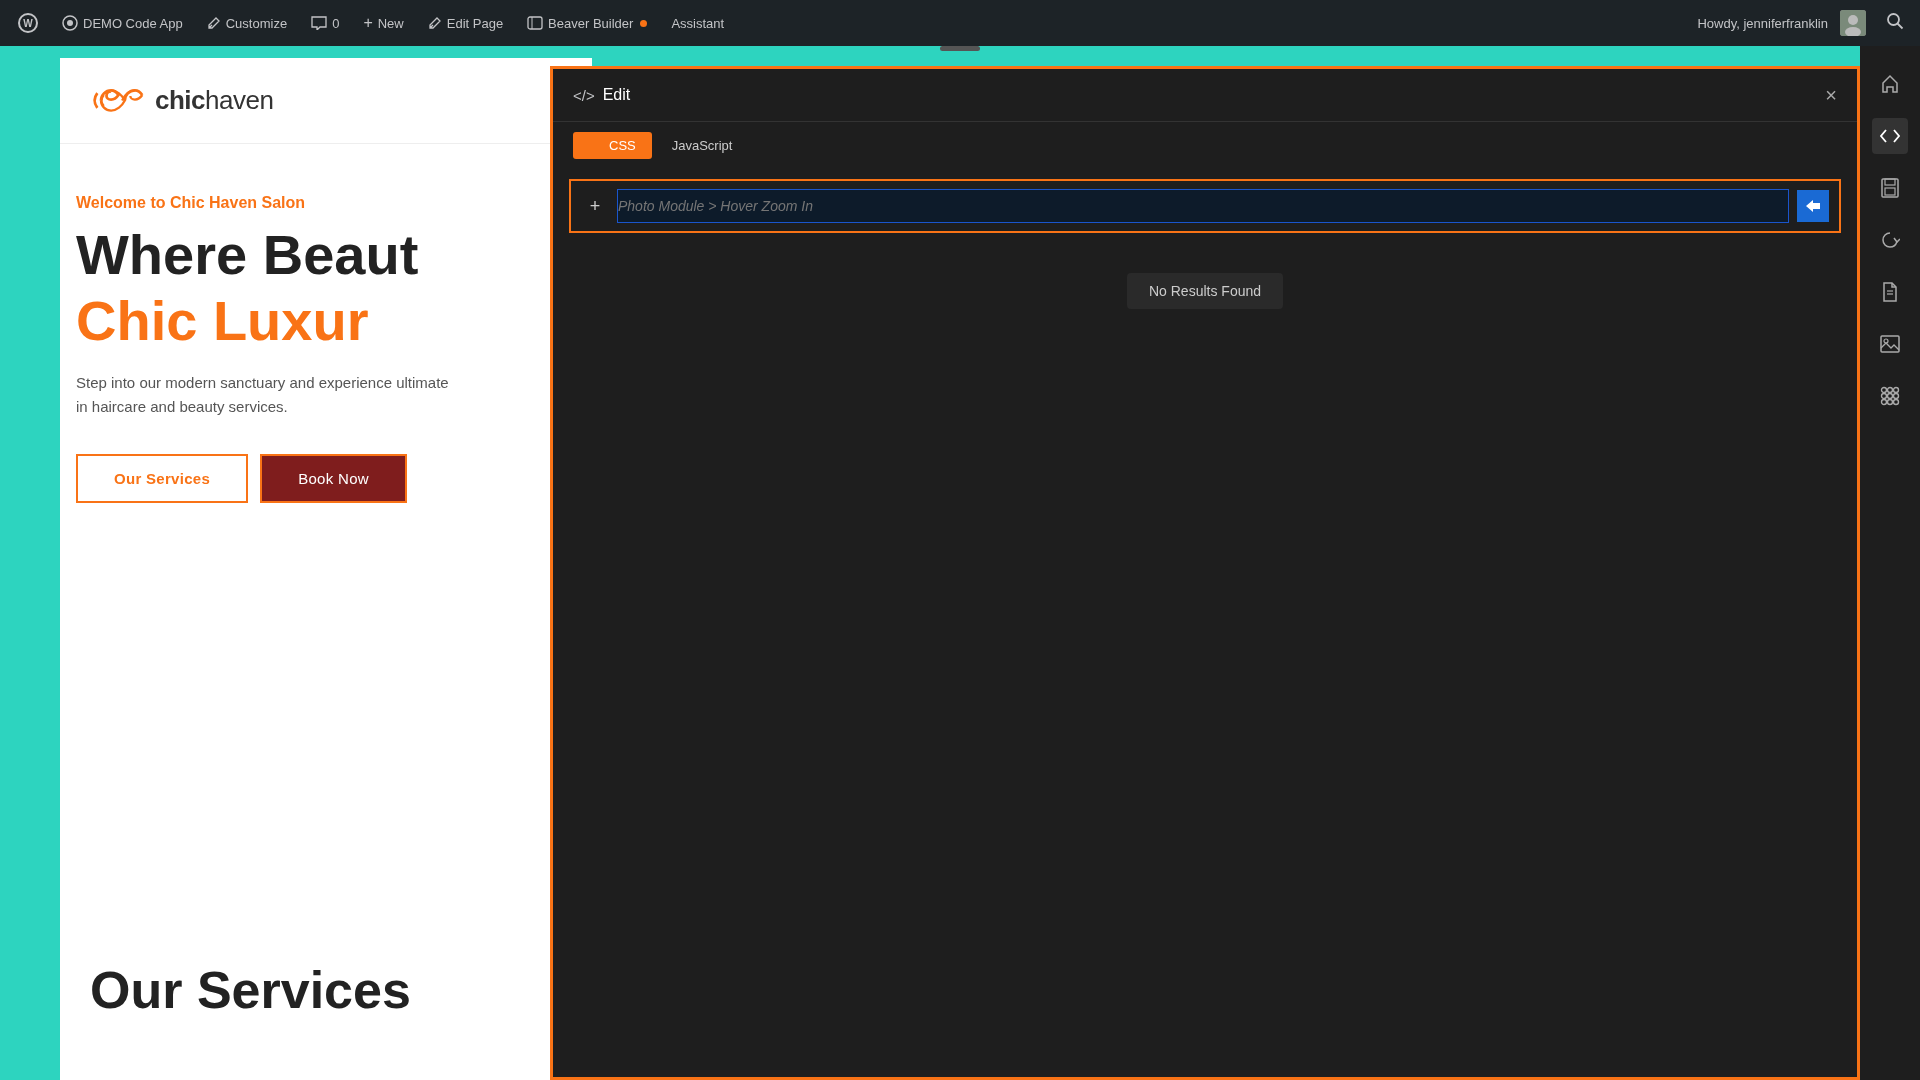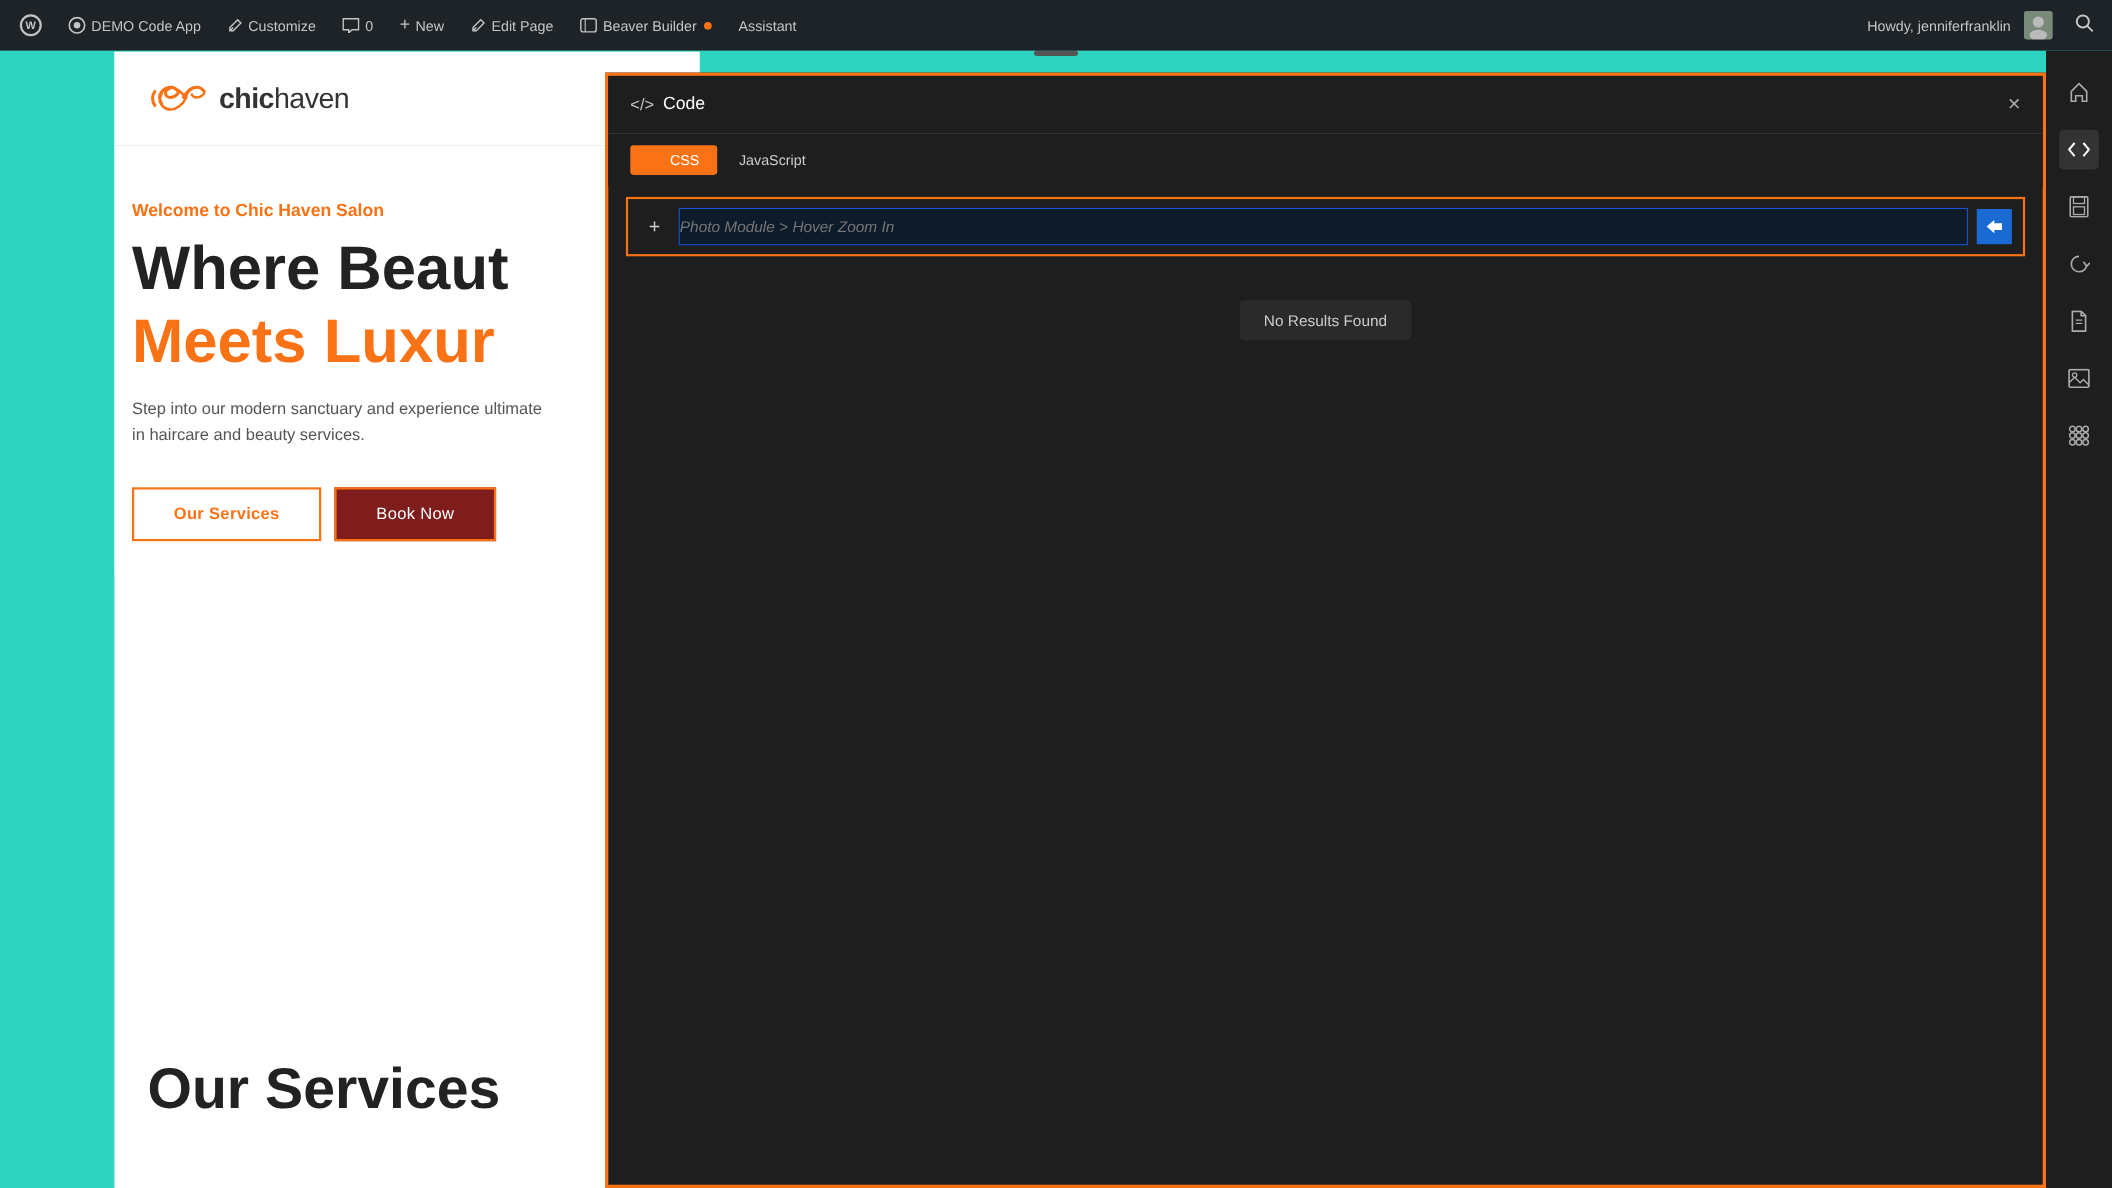--- a/index.html
+++ b/index.html
@@ -84,27 +84,26 @@
       position: absolute;
       top: 46px;
       left: 60px;
       right: 0;
       bottom: 0;
     }
 
     
     .website-preview {
       position: absolute;
-      top: 1px;
+      top: 12px;
       left: 0;
       width: 532px;
       bottom: 0;
       background: #fff;
       overflow: hidden;
-      margin-left: 44px;
     }
 
     
     .site-header {
       background: #fff;
       padding: 20px 30px;
       border-bottom: 1px solid #eee;
       display: flex;
       align-items: center;
     }
@@ -502,38 +501,38 @@
         </svg>
         <span class="logo-text">
           <span class="chic">chic</span><span class="haven">haven</span>
         </span>
       </div>
     </div>
 
     <div class="site-content">
       <div class="site-tagline">Welcome to Chic Haven Salon</div>
       <div class="site-heading">Where Beaut</div>
-      <div class="site-heading-orange">Meets Luxur</div>
+      <div class="site-heading-orange">Chic Luxur</div>
       <div class="site-description">Step into our modern sanctuary and experience
 ultimate in haircare and beauty services.</div>
       <div class="site-buttons">
         <button class="btn-outline">Our Services</button>
         <button class="btn-filled">Book Now</button>
       </div>
     </div>
 
     <div class="our-services-preview">Our Services</div>
   </div>
 
   <div class="code-panel">
 
     <div class="code-panel-header">
       <div class="code-panel-title">
         <span class="code-brackets">&lt;/&gt;</span>
-        <span>Code</span>
+        <span>Edit</span>
       </div>
       <button class="close-btn">×</button>
     </div>
 
     <div class="code-tabs">
       <div class="tab active">CSS</div>
       <div class="tab">JavaScript</div>
     </div>
 
     <div style="padding: 10px 16px;">

